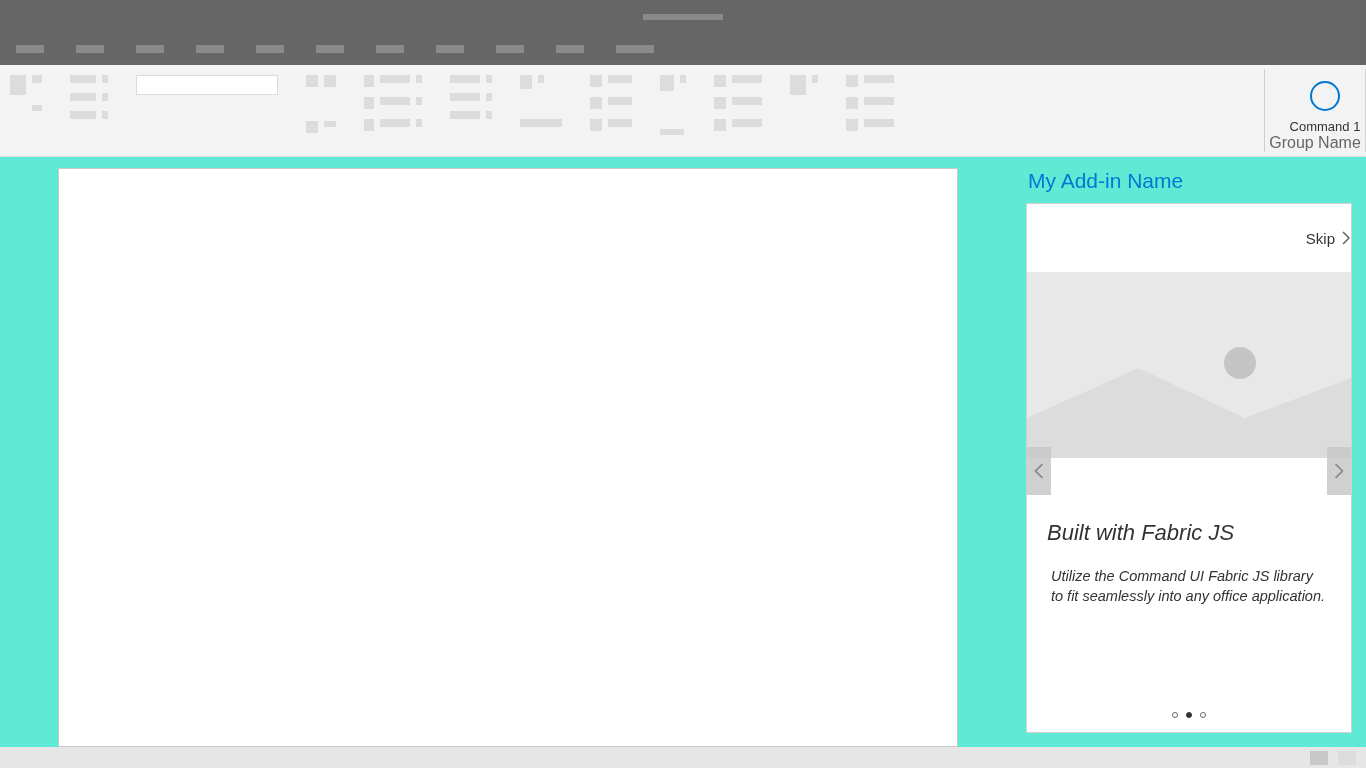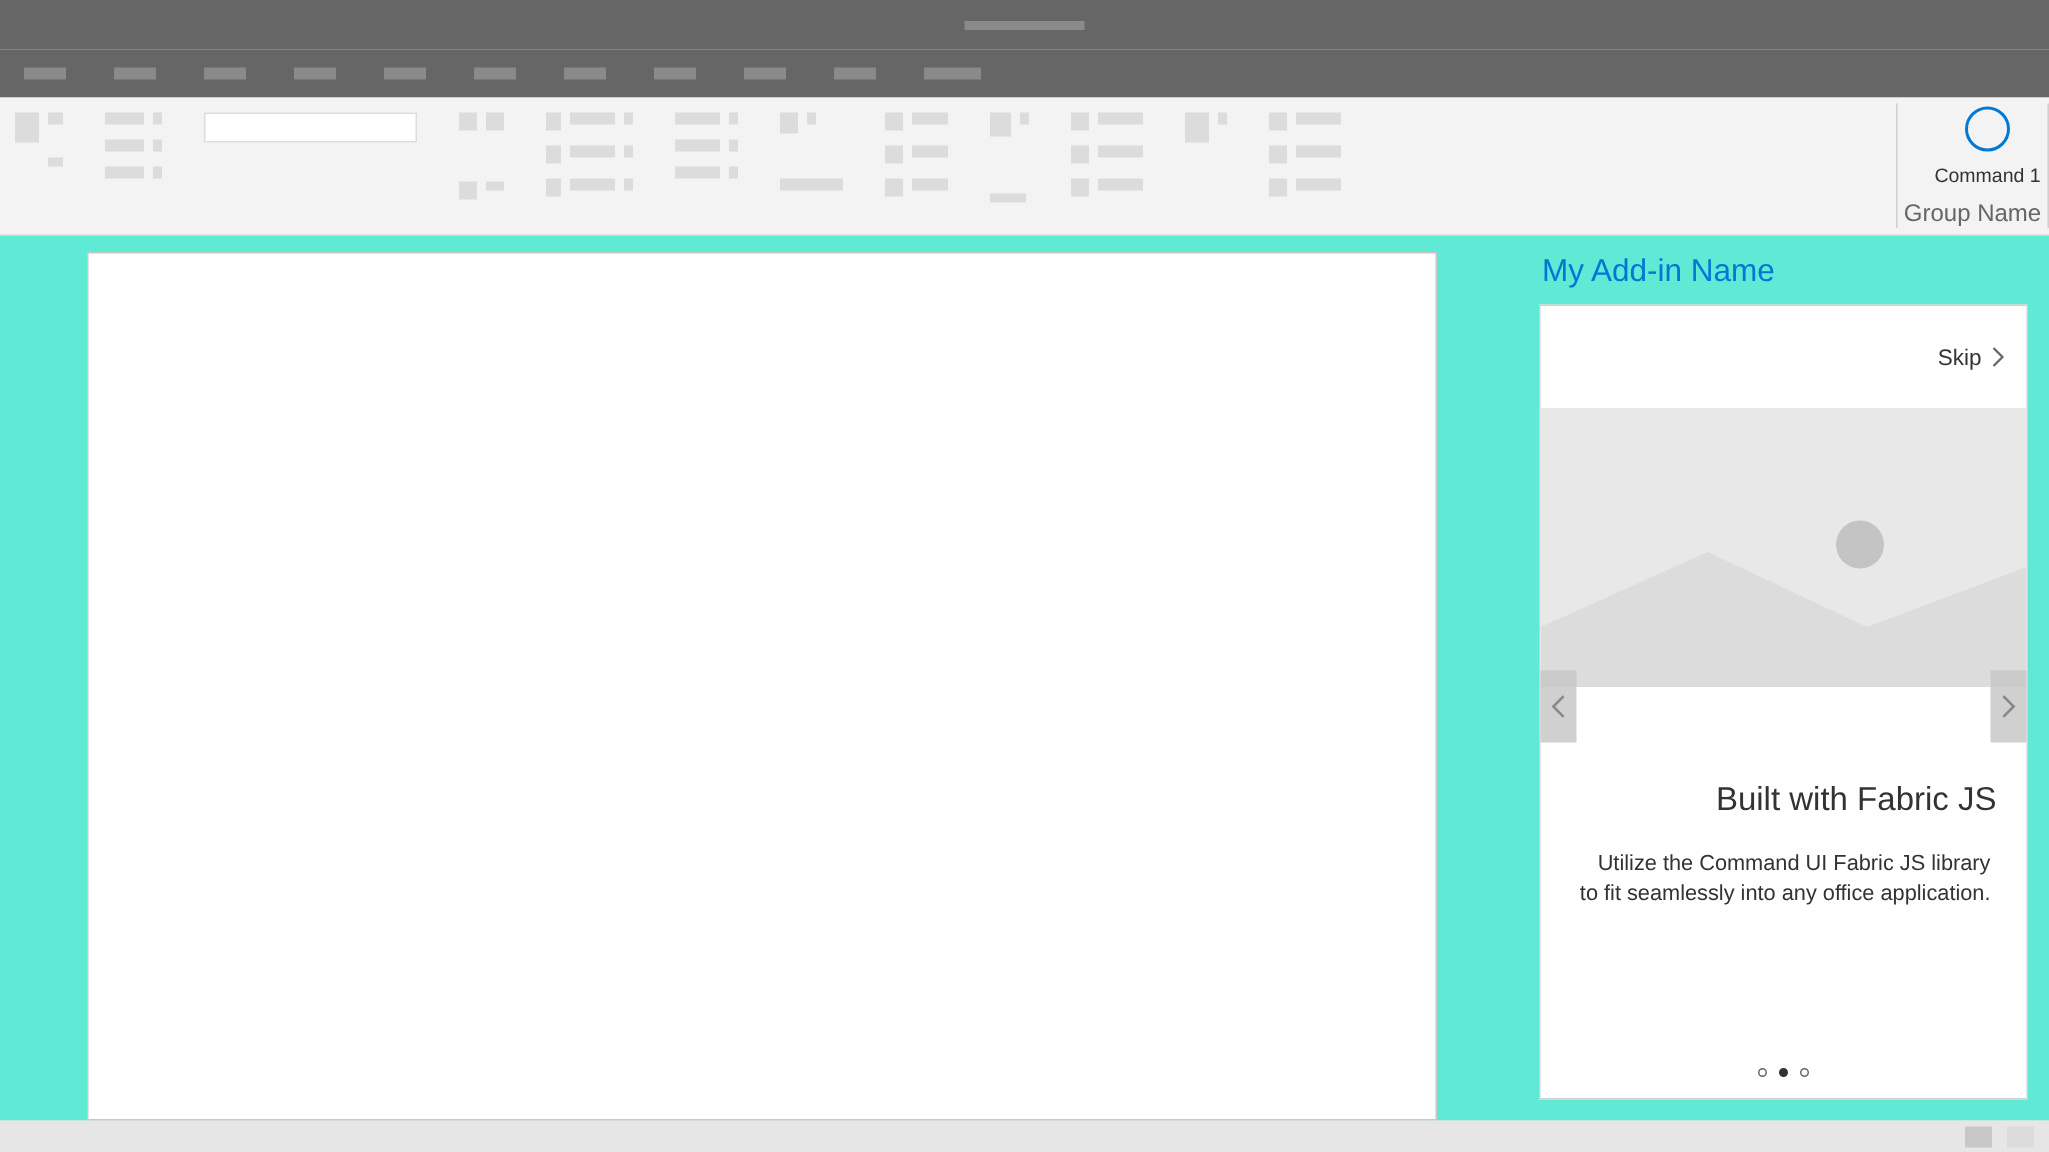--- a/index.html
+++ b/index.html
@@ -72,21 +72,21 @@
   width: 1px;
   background: #d0d0d0;
   margin: 4px 0;
 }
 .ribbon-command {
   width: 80px;
   display: flex;
   flex-direction: column;
   align-items: center;
   justify-content: space-between;
-  padding-top: 6px;
+  padding-top: 16px;
   margin-left: 20px;
 }
 .ribbon-command-icon {
   width: 30px;
   height: 30px;
   border: 2.5px solid #0078d4;
   border-radius: 50%;
   margin-bottom: 8px;
 }
 .ribbon-command-label {
@@ -142,21 +142,20 @@
   height: 530px;
   position: relative;
   display: flex;
   flex-direction: column;
 }
 .card-top {
   height: 68px;
   display: flex;
   justify-content: flex-end;
   align-items: center;
-  padding-right: 14px;
 }
 .skip-btn {
   display: flex;
   align-items: center;
   gap: 6px;
   color: #333;
   font-size: 15px;
   cursor: pointer;
 }
 .skip-btn svg { width: 10px; height: 14px; }
@@ -180,22 +179,23 @@
   position: absolute;
   bottom: 0;
   left: 0;
   width: 100%;
   height: 110px;
 }
 
 .card-body {
   flex: 1;
   padding: 62px 20px 0 20px;
-  text-align: right;
+  text-align: left;
   position: relative;
+  font-style: italic;
 }
 .card-heading {
   font-size: 22px;
   font-weight: 400;
   color: #333;
   margin-bottom: 20px;
 }
 .card-text {
   font-size: 14.5px;
   color: #333;

